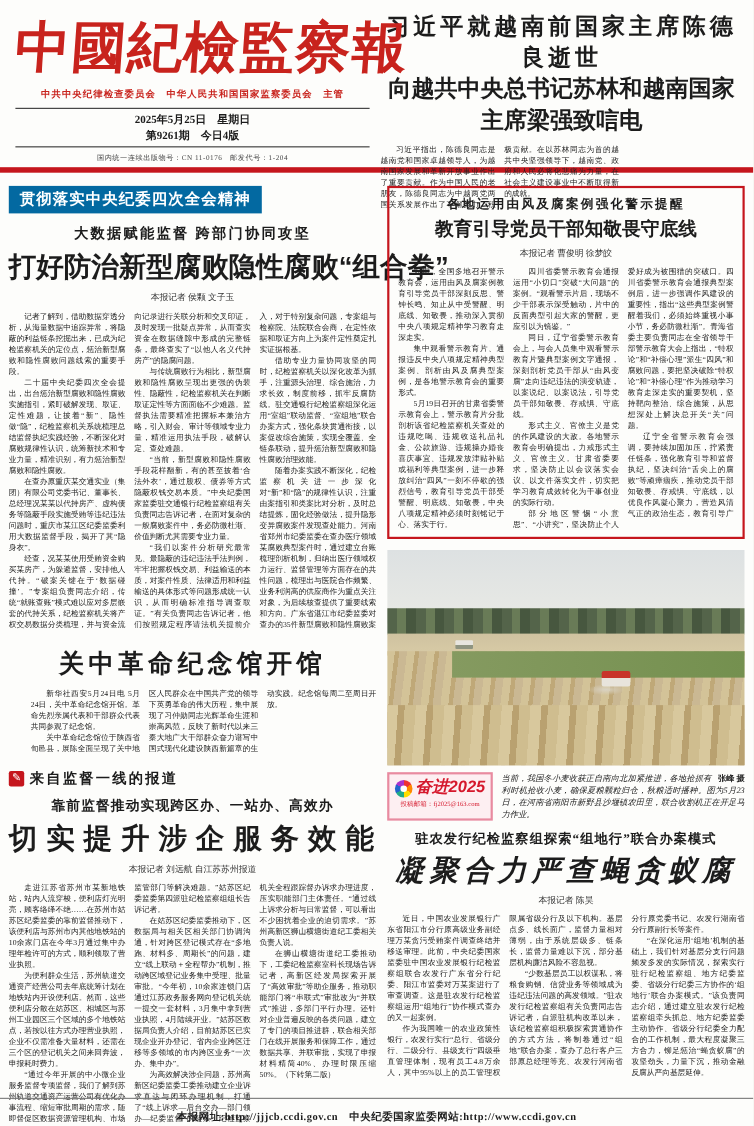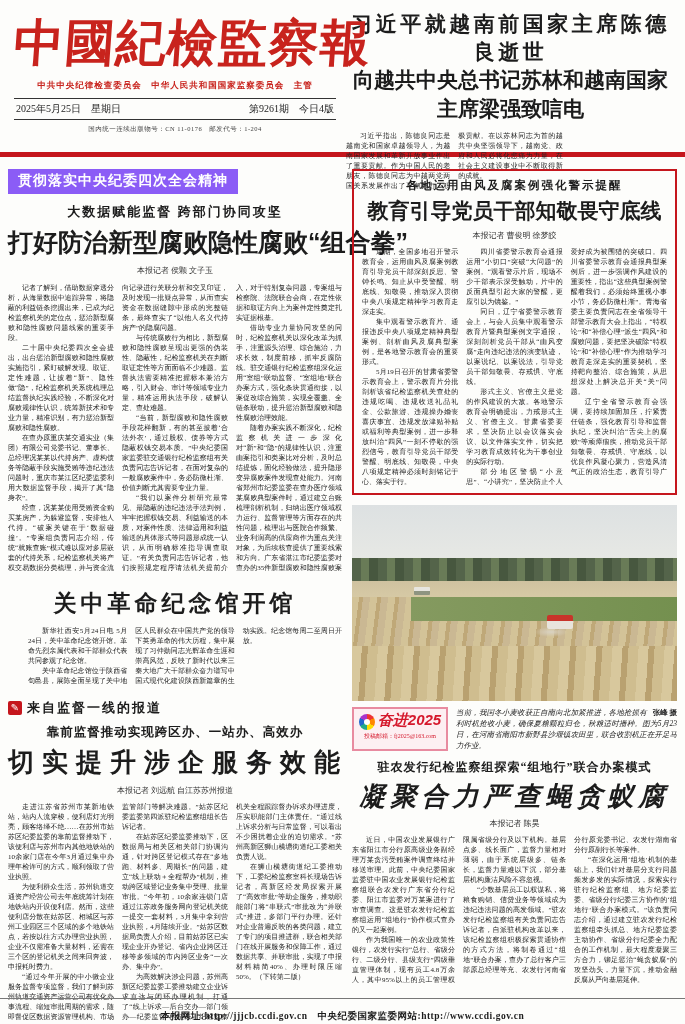--- a/index.html
+++ b/index.html
@@ -12,23 +12,23 @@
   
   .header { display:flex; height:152px; }
   .masthead { width:342px; padding:10px 6px 0 14px; text-align:center; }
   .masthead-title {
     font-family:"DejaVu Serif","Liberation Serif",serif;
     font-weight:bold; color:#c8231d; font-size:50px; line-height:66px;
     letter-spacing:1px; transform:skewX(-4deg); white-space:nowrap;
   }
   .masthead-supervisor { color:#c8231d; font-size:8.5px; font-weight:bold; letter-spacing:1px; margin-top:4px; }
   .masthead-dateline {
-    display:flex; justify-content:space-between; font-size:10px; font-weight:normal;
+    display:flex; justify-content:space-between; font-size:10px; font-weight:bold;
     border-top:1px solid #333; border-bottom:1px solid #333;
-    margin-top:6px; padding:3px 2px;
+    margin-top:6px; padding:3px 2px;flex-direction:column;
   }
   .masthead-pubcode { font-size:6.5px; color:#444; margin-top:5px; letter-spacing:.5px; }
   
   .condolence { width:343px; padding:10px 10px 0 4px; }
   .cond-h { font-family:"Liberation Serif",serif; font-weight:900; text-align:center; }
   .cond-h1 { font-size:21px; letter-spacing:3.5px; line-height:28px; }
   .cond-h2 { font-size:21px; letter-spacing:0; line-height:29px; }
   .cond-body { margin-top:7px; height:62px; overflow:hidden;
     column-count:3; column-gap:8px; column-fill:auto;
     font-size:7px; line-height:10px; text-align:justify; color:#222; }
@@ -37,21 +37,21 @@
   .main { display:flex; padding:0 8px; gap:10px; }
   .col-left { width:334px; }
   .col-right { width:325px; }
   p.bp { text-indent:2em; }
   .bodytext { column-gap:8px; column-fill:auto; font-size:7px; line-height:10px;
     text-align:justify; overflow:hidden; color:#222; }
   .c3 { column-count:3; }
   .kicker { font-family:"Liberation Sans",sans-serif; font-weight:bold; text-align:center; }
   .byline { text-align:center; font-size:8px; color:#333; }
   
-  .banner { display:inline-block; background:#8b5cf6; color:#fff;
+  .banner { display:inline-block; background:#0369a1; color:#fff;
     font-family:"Liberation Sans",sans-serif; font-weight:bold;
     font-size:14px; padding:3px 10px 4px; margin-top:12px; letter-spacing:1px; }
   .combo-kicker { font-size:13px; letter-spacing:2px; margin-top:9px; }
   .combo-headline { font-family:"Liberation Sans",sans-serif; font-weight:900;
     font-size:25px; letter-spacing:0; text-align:center; margin-top:5px; white-space:nowrap; }
   .combo-byline { margin-top:6px; }
   .combo-body { margin-top:7px; height:296px; }
   .memorial-headline { font-family:Liberation Sans, sans-serif; font-weight:900;
     font-size:23px; letter-spacing:4px; text-align:center; margin-top:9px; }
   .memorial-body { margin-top:7px; height:64px;margin-left:20px; }
@@ -63,21 +63,21 @@
   .service-kicker { font-size:12.5px; letter-spacing:1px; margin-top:7px;
     font-family:"Liberation Serif",serif; }
   .service-headline { font-family:"Liberation Serif",serif; font-weight:900;
     font-size:26px; letter-spacing:8px; text-align:center; margin-top:4px; white-space:nowrap; }
   .service-byline { margin-top:5px; }
   .service-body { margin-top:6px; height:224px; }
   
   .redbox { border:2px solid #c5161d; margin-top:12px; padding:7px 8px 6px; }
   .warning-kicker { font-size:11.5px; letter-spacing:2px; }
   .warning-headline { font-family:"Liberation Sans",sans-serif; font-weight:900;
-    font-size:21px; text-align:center; margin-top:4px; white-space:nowrap; }
+    font-size:17px; text-align:center; margin-top:4px; white-space:nowrap; }
   .warning-byline { margin-top:5px; }
   .warning-body { margin-top:6px; height:240px; }
   
   .photo { position:relative; margin-top:10px; width:325px; height:196px; overflow:hidden; }
   .ph-sky { position:absolute; left:0; top:0; width:100%; height:34%;
     background:linear-gradient(#dde1e2,#e9eae5); }
   .ph-trees { position:absolute; left:0; top:27%; width:100%; height:13%;
     background:repeating-linear-gradient(90deg,#54644a 0 9px,#697b57 9px 17px,#47573f 17px 26px); 
     border-radius:0 0 3px 3px; }
   .ph-farfield { position:absolute; left:0; top:39%; width:100%; height:10%;

